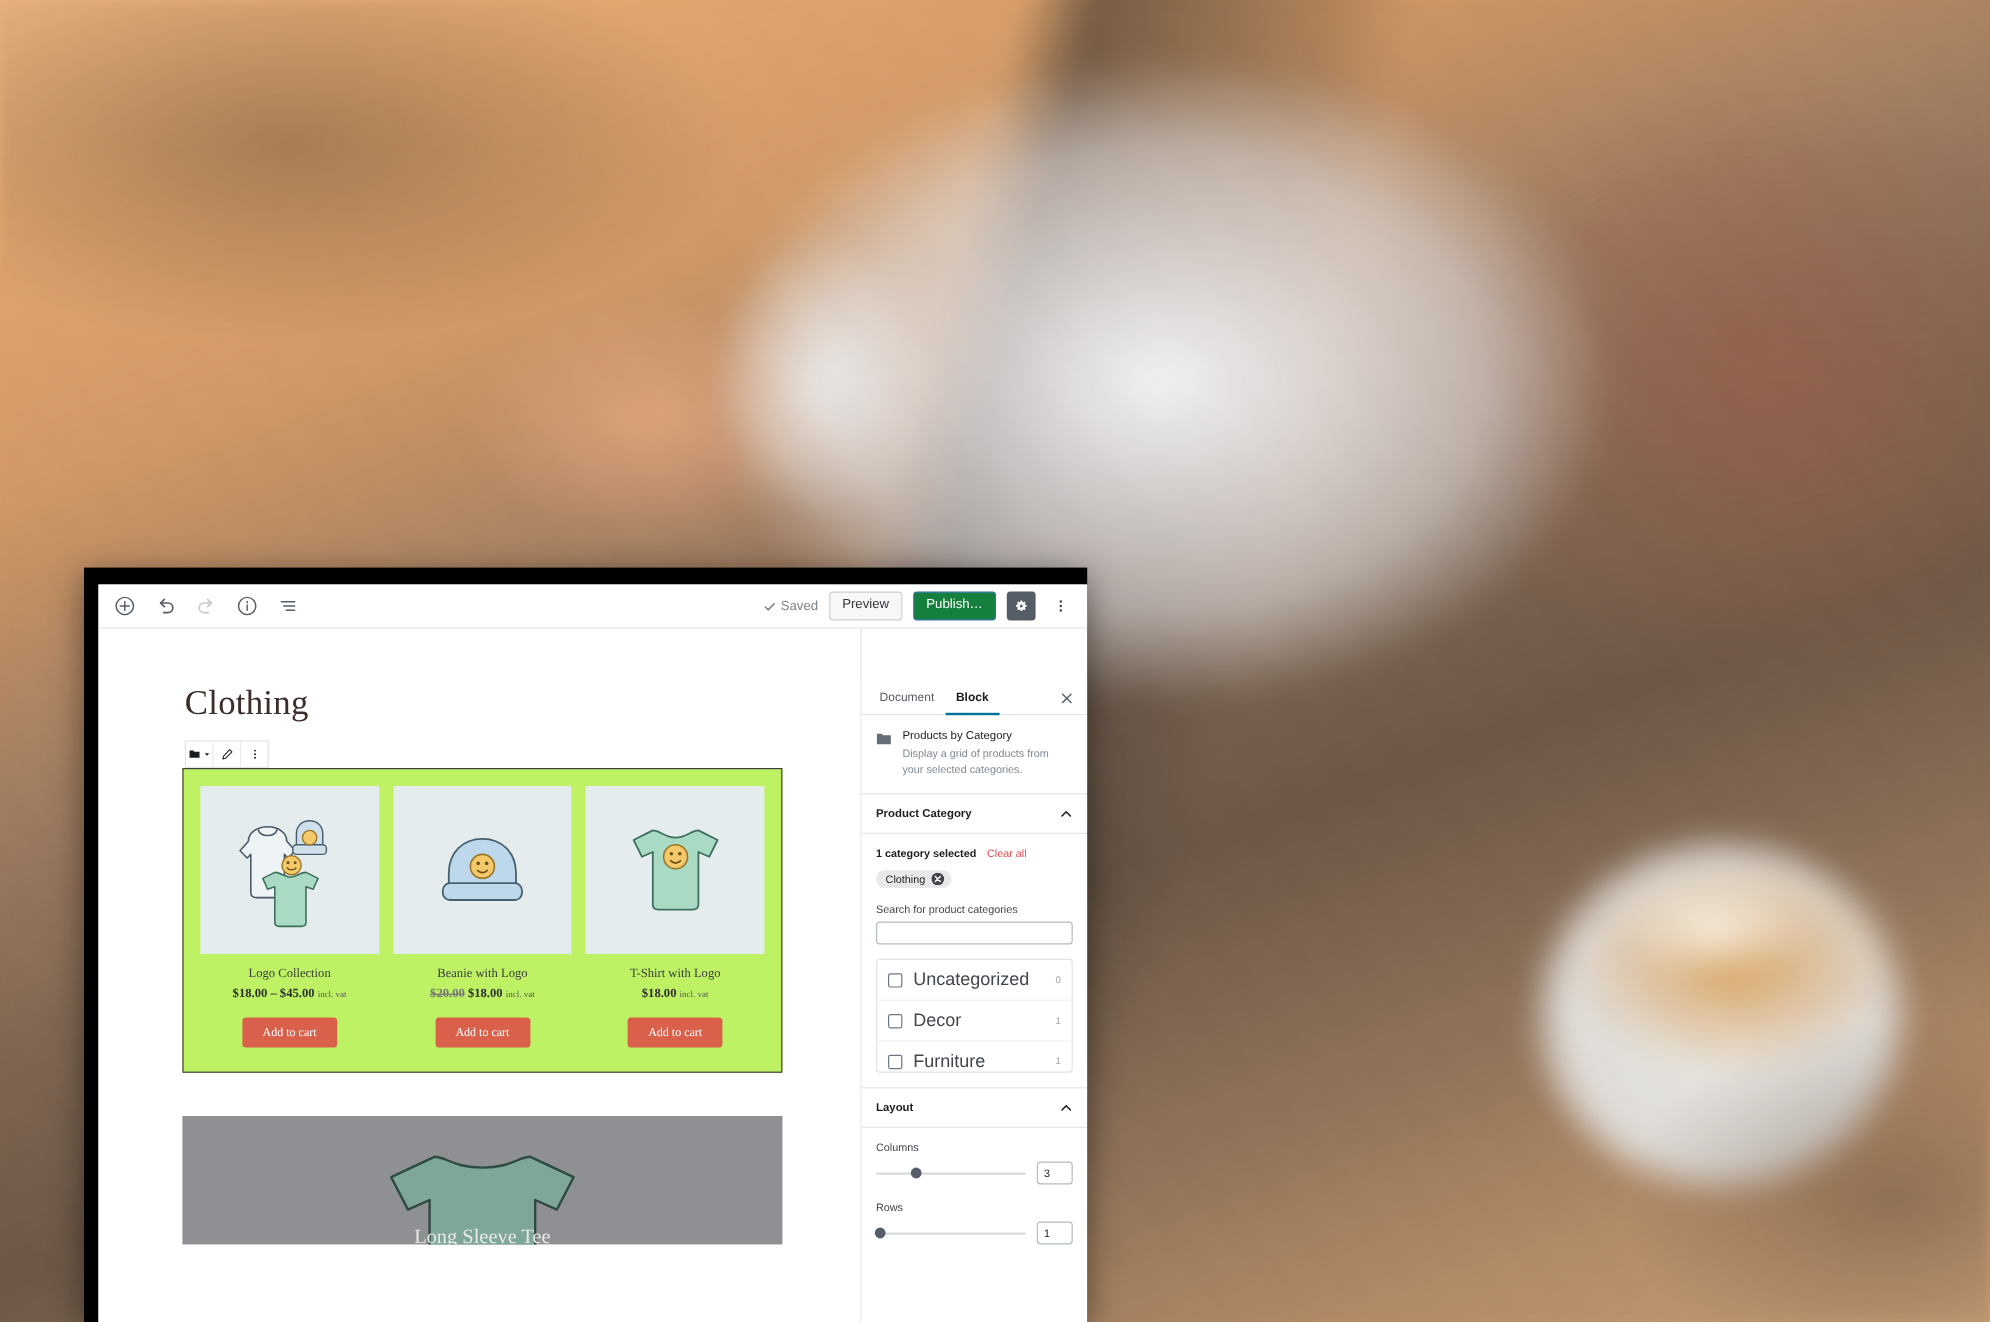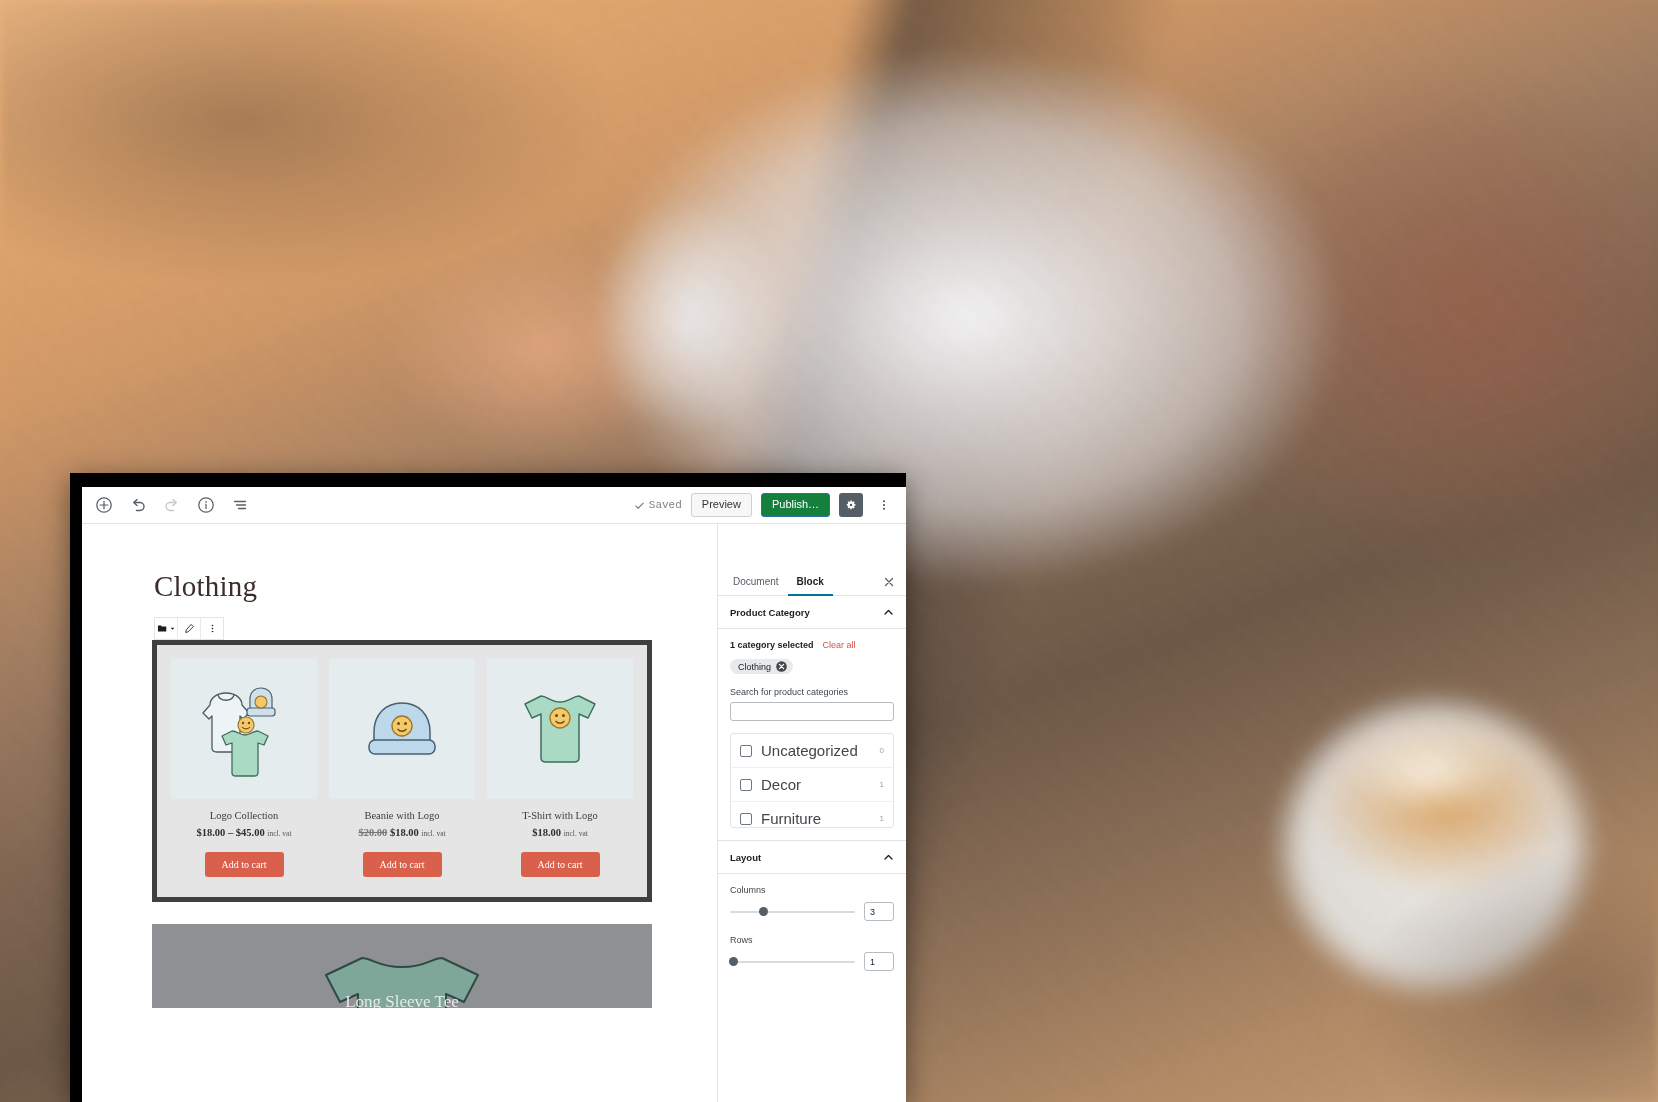--- a/index.html
+++ b/index.html
@@ -70,21 +70,21 @@
     padding: 0 10px 0 12px;
     background: #fff;
   }
   .tb-left { display: flex; align-items: center; gap: 14px; }
   .tb-right { margin-left: auto; display: flex; align-items: center; gap: 9px; }
   .ticon { width: 20px; height: 20px; display: block; color: #555d66; cursor: pointer; }
   .ticon.dim { color: #c5c9cd; }
   .ticon svg { display: block; }
   .saved {
     display: flex; align-items: center; gap: 4px;
-    font-size: 11px; color: #7d848b; font-family: Liberation Mono, monospace;
+    font-size: 11px; color: #7d848b;
   }
   .saved svg { width: 11px; height: 11px; display: block; }
   .btn {
     font-family: "Liberation Sans", sans-serif;
     font-size: 11px;
     border-radius: 3px;
     padding: 4px 10px 5px;
     line-height: 1.2;
     cursor: pointer;
     white-space: nowrap;
@@ -146,22 +146,22 @@
     display: flex; align-items: center; justify-content: center;
     border-right: 1px solid #e8eaec;
     color: #191e23; cursor: pointer;
   }
   .bt-item:last-child { border-right: none; }
   .bt-item svg { width: 11px; height: 11px; display: block; }
 
   .block-frame {
     margin: 0 0 0 70px;
     width: 500px;
-    border: 5px solid #404040;
-    background: #e5e5e5;
+    border: 1px solid #404040;
+    background: #bef264;
     padding: 14px 14px 20px;
   }
   .prod-grid { display: flex; gap: 12px; }
   .prod { width: 150px; text-align: center; }
   .prod-img {
     height: 140px; background: #e4ecee;
     display: flex; align-items: center; justify-content: center;
     overflow: hidden;
   }
   .prod-img svg { display: block; }
@@ -178,22 +178,22 @@
   .prod-price .del { text-decoration: line-through; color: #777; font-weight: 700; }
   .prod-price .vat { font-size: 7.5px; font-weight: 400; color: #555; }
   .add-cart {
     display: inline-block; margin-top: 14px;
     background: #d9604b; color: #fff;
     font-size: 10px; padding: 7px 17px;
     border-radius: 3px; cursor: pointer;
     font-family: "Liberation Serif", serif;
   }
   .wide-block {
-    margin: 22px 0 0 70px;
-    width: 500px; height: 84px;
+    margin: 36px 0 0 70px;
+    width: 500px; height: 107px;
     background: #8f9093;
     position: relative; overflow: hidden;
   }
   .wide-block .tee {
     position: absolute; left: 50%; top: 14px; transform: translateX(-50%);
   }
   .wide-caption {
     position: absolute; left: 0; right: 0; bottom: -4px;
     text-align: center;
     font-family: "Liberation Serif", serif;
@@ -489,20 +489,32 @@
         <div class="sb-tabs">
           <div class="sb-tab">Document</div>
           <div class="sb-tab active">Block</div>
           <div class="sb-close">
             <svg viewBox="0 0 10 10" fill="none" stroke="currentColor" stroke-width="1.2" stroke-linecap="round">
               <path d="M1.5 1.5l7 7M8.5 1.5l-7 7"></path>
             </svg>
           </div>
         </div>
 
+        <div class="sb-blockcard">
+          <span class="ic">
+            <svg viewBox="0 0 14 14" fill="currentColor">
+              <path d="M0.8 2.6h4.4l1.1 1.3h7V12H0.8z" opacity=".9"></path>
+              <rect x="8.4" y="1.4" width="1.5" height="1.5" fill="#fff" opacity="0"></rect>
+            </svg>
+          </span>
+          <div>
+            <div class="bc-title">Products by Category</div>
+            <div class="bc-desc">Display a grid of products from your selected categories.</div>
+          </div>
+        </div>
 
         <div class="sb-panel-head">
           <span class="t">Product Category</span>
           <span class="chev">
             <svg viewBox="0 0 11 11" fill="none" stroke="currentColor" stroke-width="1.3" stroke-linecap="round" stroke-linejoin="round">
               <path d="M2 7l3.5-3.5L9 7"></path>
             </svg>
           </span>
         </div>
 

